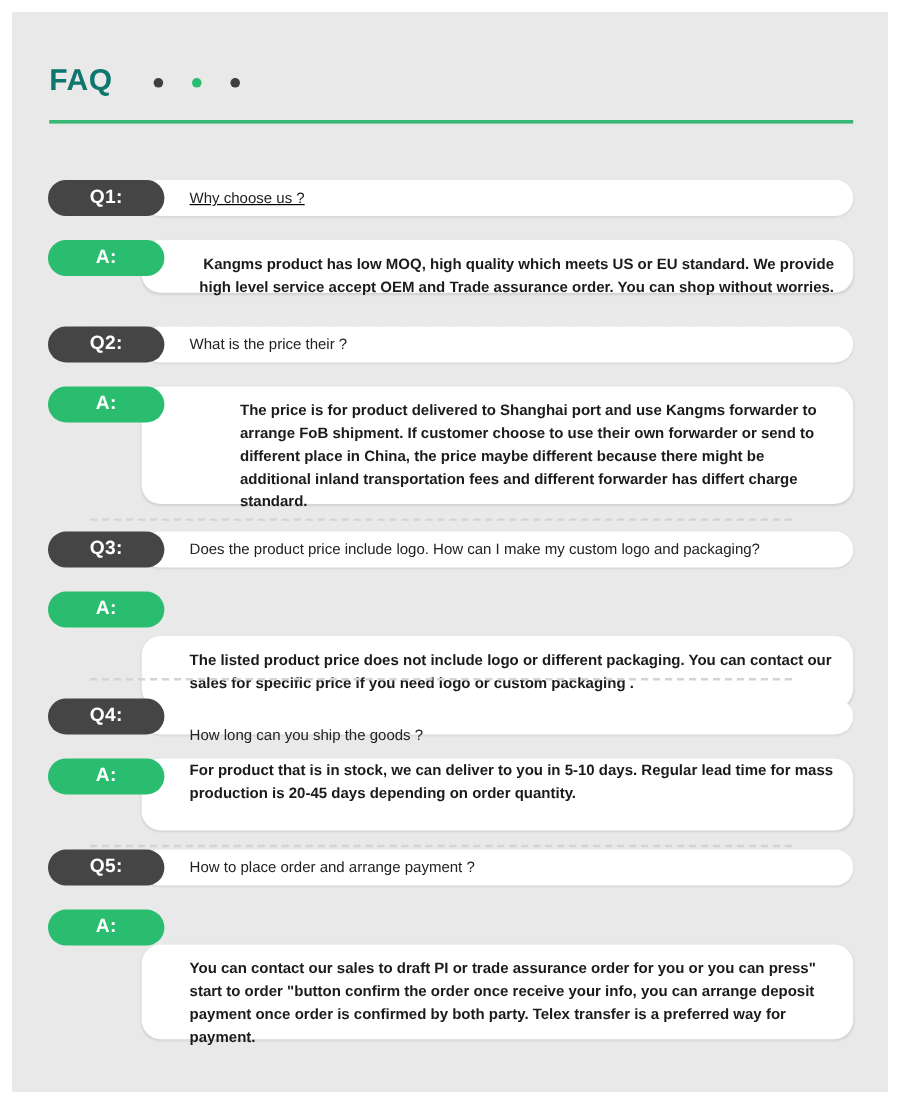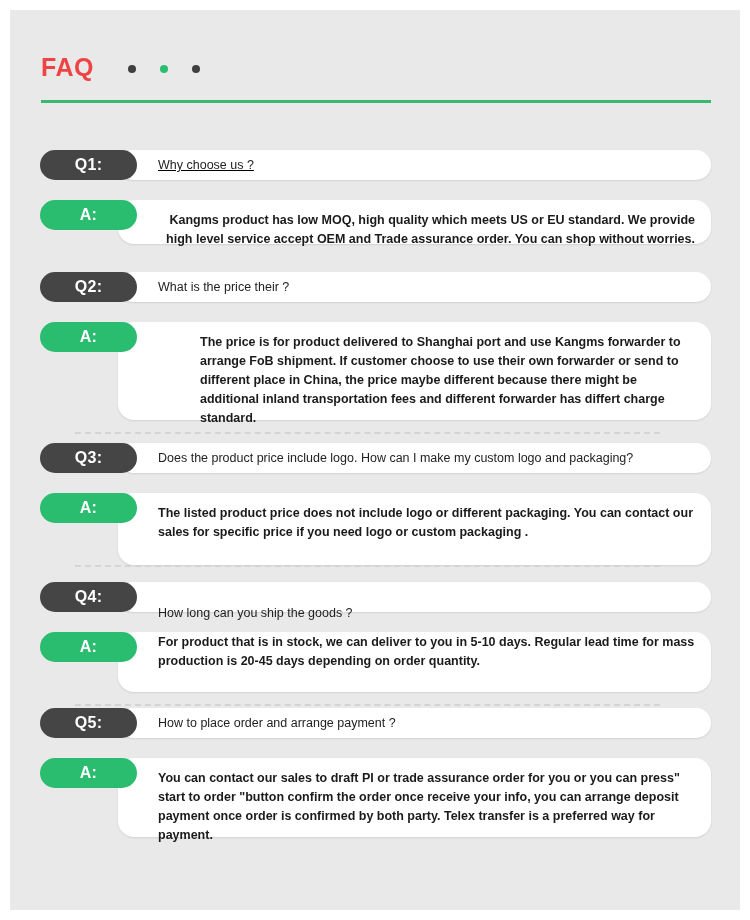--- a/index.html
+++ b/index.html
@@ -40,21 +40,21 @@
   }
   .faq-title-row {
     display: flex;
     align-items: center;
     height: 44px;
     padding-left: 11px;
   }
   .faq-title {
     font-size: 25px;
     font-weight: bold;
-    color: #ef4444;
+    color: #0f766e;
     letter-spacing: 0.5px;
     line-height: 1;
   }
   .dots {
     display: flex;
     align-items: center;
     gap: 24px;
     margin-left: 34px;
     margin-top: 3px;
   }
@@ -193,21 +193,21 @@
         <div class="sep" style="top: 432px;"></div>
       </div>
       <div class="faq-group">
         <div class="row" style="top: 443px;">
           <div class="panel q-panel" style="height: 30px;">
             <div class="panel-text" style="padding-top: 6px;">Does the product price include logo. How can I make my custom logo and packaging?</div>
           </div>
           <div class="badge q">Q3:</div>
         </div>
         <div class="row" style="top: 493px;">
-          <div class="panel a-panel" style="height: 72px;">
+          <div class="panel a-panel" style="height: 60px; margin-top: 37px;">
             <div class="panel-text" style="padding-top: 11px;">The listed product price does not include logo or different packaging. You can contact our sales for specific price if you need logo or custom packaging .</div>
           </div>
           <div class="badge a">A:</div>
         </div>
         <div class="sep" style="top: 565px;"></div>
       </div>
       <div class="faq-group">
         <div class="row" style="top: 582px;">
           <div class="panel q-panel" style="height: 30px;">
             <div class="panel-text" style="padding-top: 22px;">How long can you ship the goods ?</div>
@@ -223,20 +223,20 @@
         <div class="sep" style="top: 704px;"></div>
       </div>
       <div class="faq-group">
         <div class="row" style="top: 708px;">
           <div class="panel q-panel" style="height: 30px;">
             <div class="panel-text" style="padding-top: 6px;">How to place order and arrange payment ?</div>
           </div>
           <div class="badge q">Q5:</div>
         </div>
         <div class="row" style="top: 758px;">
-          <div class="panel a-panel" style="height: 79px;">
+          <div class="panel a-panel" style="height: 79px; margin-top: 29px;">
             <div class="panel-text" style="padding-top: 11px;">You can contact our sales to draft PI or trade assurance order for you or you can press" start to order "button confirm the order once receive your info, you can arrange deposit payment once order is confirmed by both party. Telex transfer is a preferred way for payment.</div>
           </div>
           <div class="badge a">A:</div>
         </div>
       </div>
     </div>
 </div>
 
 </body></html>

